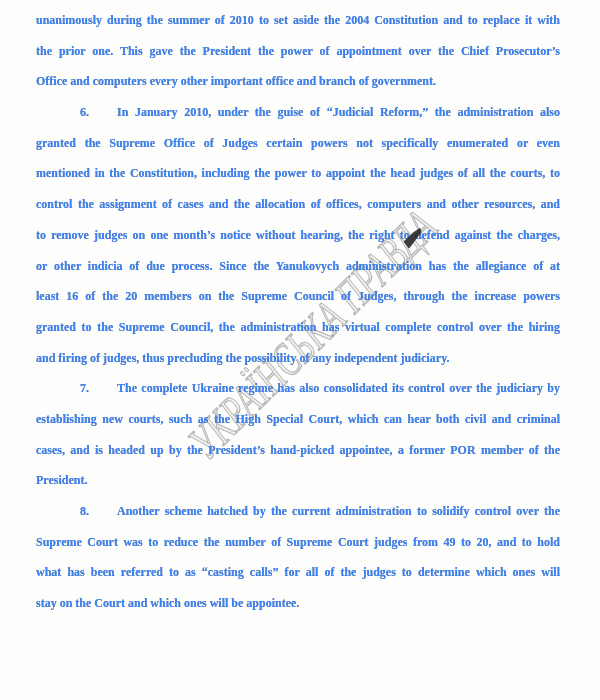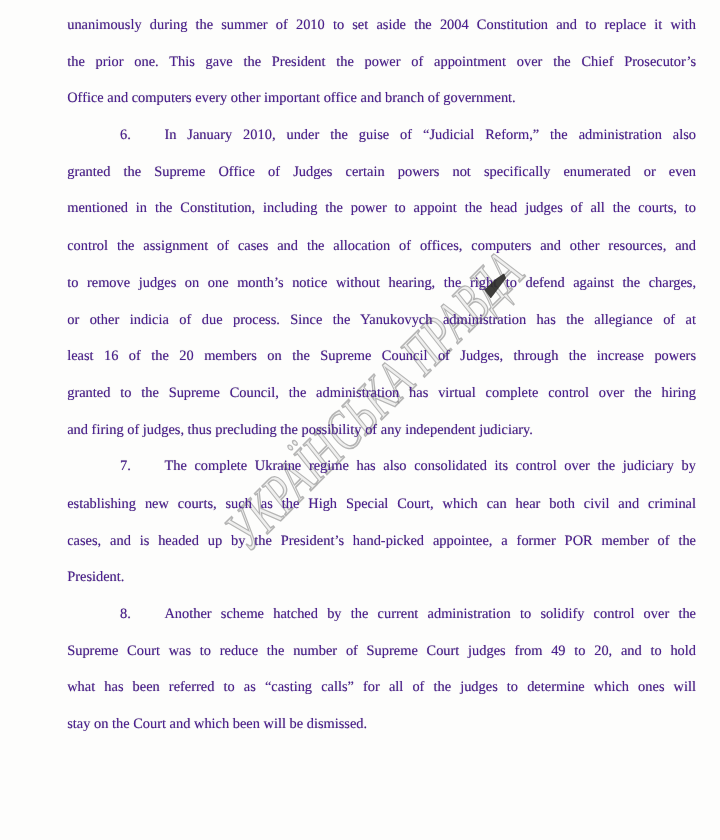--- a/index.html
+++ b/index.html
@@ -5,28 +5,29 @@
   html, body { margin: 0; padding: 0; }
   .page {
     position: relative;
     width: 600px;
     height: 700px;
     background: #fdfdfc;
     overflow: hidden;
   }
   .content {
     position: absolute;
-    left: 56px;
+    left: 36px;
     top: 5px;
     width: 524px;
     z-index: 2;
     font-family: "Liberation Serif", "DejaVu Serif", serif;
     font-size: 12px;
-    color: #4c1d95;
+    color: #3b82f6;
     text-shadow: 0 0 0.6px rgba(30,30,30,0.5);
+    font-weight: bold;
   }
   .line {
     height: 30.7px;
     line-height: 30.7px;
     text-align: justify;
     text-align-last: justify;
     overflow: hidden;
   }
   .line.plast {
     text-align-last: left;
@@ -82,18 +83,18 @@
     <div class="line">least 16 of the 20 members on the Supreme Council of Judges, through the increase powers</div>
     <div class="line">granted to the Supreme Council, the administration has virtual complete control over the hiring</div>
     <div class="line plast">and firing of judges, thus precluding the possibility of any independent judiciary.</div>
     <div class="line"><span class="pnum">7.</span><span>The complete Ukraine regime has also consolidated its control over the judiciary by</span></div>
     <div class="line">establishing new courts, such as the High Special Court, which can hear both civil and criminal</div>
     <div class="line">cases, and is headed up by the President’s hand-picked appointee, a former POR member of the</div>
     <div class="line plast">President.</div>
     <div class="line"><span class="pnum">8.</span><span>Another scheme hatched by the current administration to solidify control over the</span></div>
     <div class="line">Supreme Court was to reduce the number of Supreme Court judges from 49 to 20, and to hold</div>
     <div class="line">what has been referred to as “casting calls” for all of the judges to determine which ones will</div>
-    <div class="line plast">stay on the Court and which been will be dismissed.</div>
+    <div class="line plast">stay on the Court and which ones will be appointee.</div>
   </div>
 
   <div class="ink-mark"></div>
 
 </div>
 
 </body></html>

